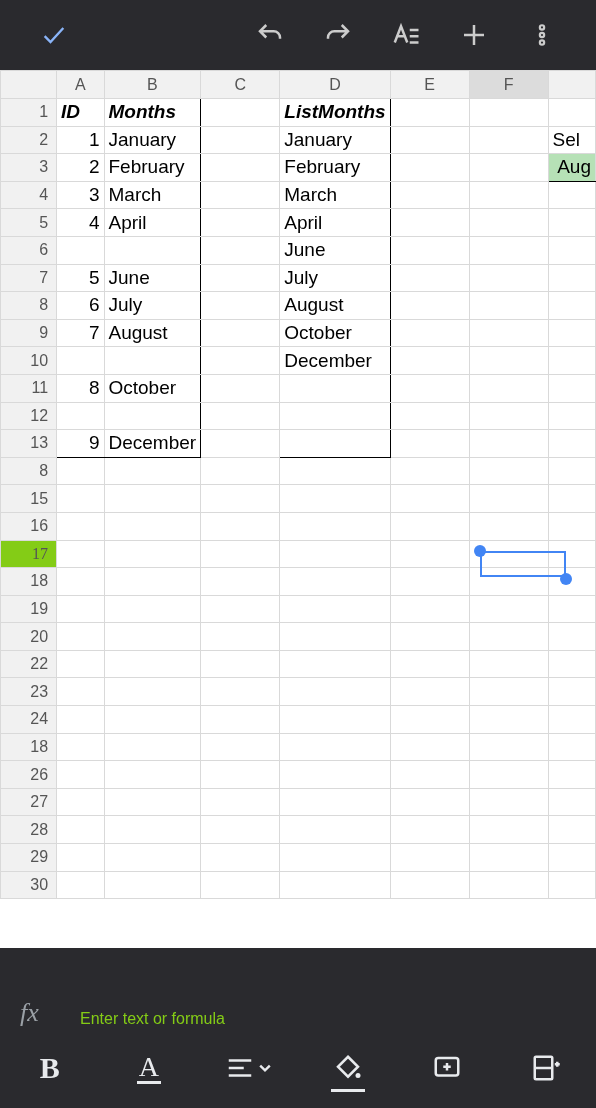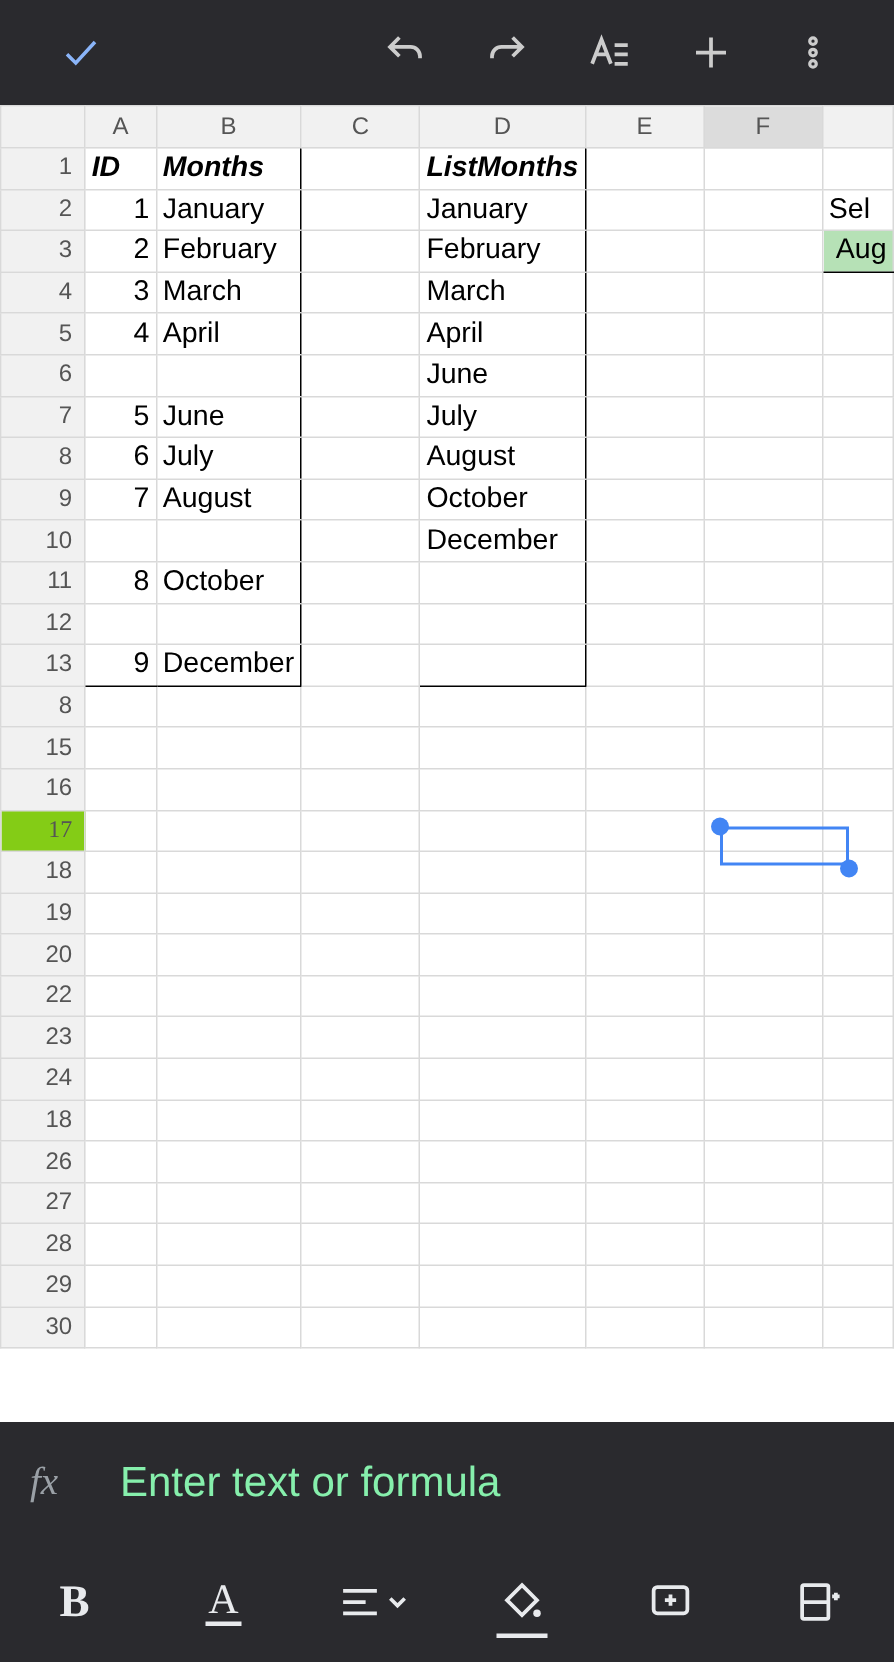--- a/index.html
+++ b/index.html
@@ -71,27 +71,27 @@
     padding: 10px 18px;
     z-index: 5;
     opacity: 0.95;
     line-height: 1.4;
   }
   
   .formula {
     position: absolute;
     left:0; right:0; top: 948px; height: 80px;
     background: #2a2a2e;
-    display: flex; align-items:center;
+    display: flex; align-items:flex-end;
     color: #9aa0a6;
     z-index: 6;
     padding-left: 20px;
   }
   .formula .fx { font-style: italic; font-family: serif; font-size: 26px; width: 60px; }
-  .formula .inp { font-size: 28px; color:#86efac; }
+  .formula .inp { font-size: 16px; color:#84cc16; }
   
   .bottombar {
     position:absolute; left:0; right:0; top:1028px; height:80px;
     background: #2a2a2e;
     display:flex; align-items:center; justify-content: space-around;
     z-index:7;
   }
   .bottombar .bbtn { width: 70px; height:60px; display:flex; align-items:center; justify-content:center; color:#e8eaed; position:relative;}
   .bottombar svg { stroke:#e8eaed; fill:none; stroke-width:2;}
   .bold-b { font-weight: bold; font-size: 30px; font-family: Georgia, serif;}

